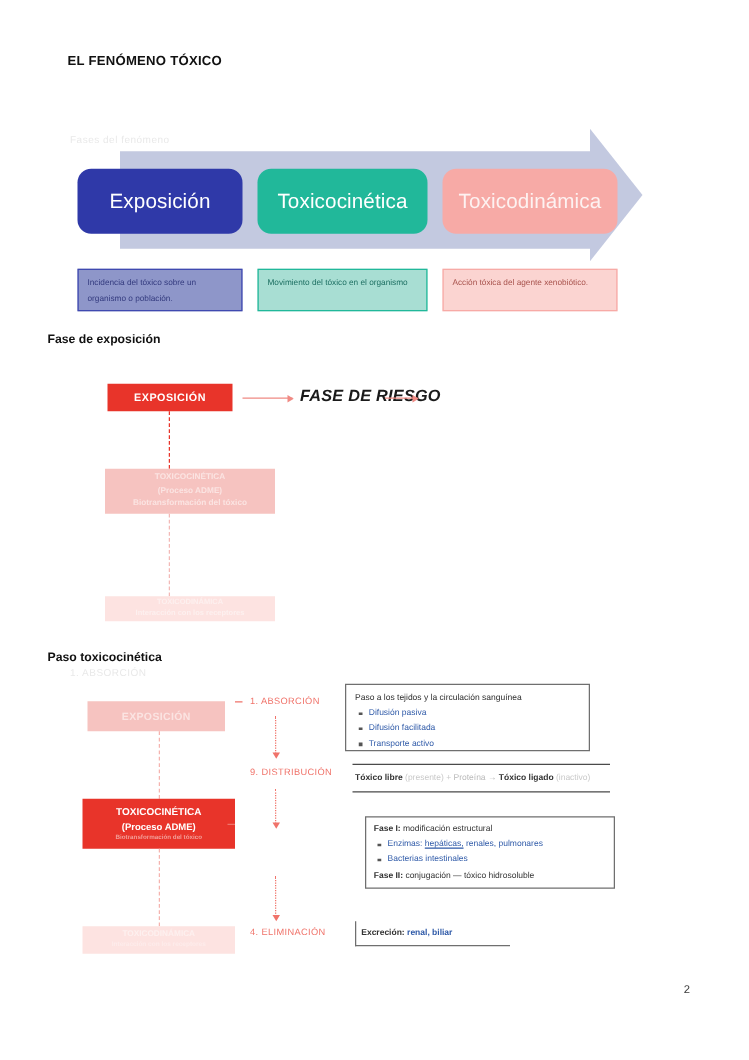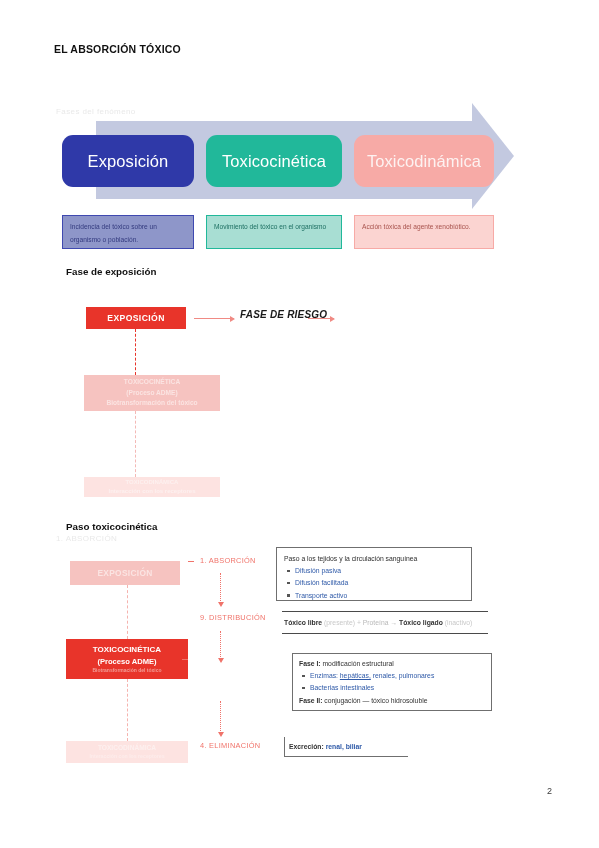--- a/index.html
+++ b/index.html
@@ -34,21 +34,21 @@
     position: absolute;
     left: 54px;
     top: 73px;
     width: 498px;
     font-size: 9.6px;
     line-height: 1.75;
     color: #111;
   }
   .section-head {
     position: absolute;
-    left: 66px;
+    left: 38px;
     font-size: 9.8px;
     font-weight: bold;
     color: #111;
   }
   .ghost-line {
     position: absolute;
     font-size: 8px;
     color: #e9e9e9;
     letter-spacing: .4px;
     white-space: nowrap;
@@ -165,21 +165,21 @@
     content: "";
     position: absolute;
     right: -1px; top: -2.5px;
     border-top: 3px solid transparent;
     border-bottom: 3px solid transparent;
     border-left: 5px solid #f08a84;
   }
   .lbl-riesgo {
     position: absolute;
     left: 186px; top: 14px;
-    font-size: 10px;
+    font-size: 13px;
     font-style: italic;
     font-weight: bold;
     color: #1a1a1a;
     letter-spacing: .2px;
     white-space: nowrap;
   }
   .note-entrada {
     position: absolute;
     left: 268px; top: 2px;
     width: 168px;
@@ -289,21 +289,21 @@
     position: absolute;
     width: 6px; height: 1px;
     background: #f0736a;
   }
 </style>
 </head>
 <body>
 
 <div class="page">
 
-  <div class="doc-title">EL ABSORCIÓN TÓXICO</div>
+  <div class="doc-title">EL FENÓMENO TÓXICO</div>
   <div class="ghost-line" style="left:56px; top:107px;">Fases del fenómeno</div>
 
   <div class="banner-wrap">
     <div class="arrow-bg"></div>
     <div class="arrow-head"></div>
 
     <div class="banner-box bb-0">Exposición</div>
     <div class="banner-box bb-1">Toxicocinética</div>
     <div class="banner-box bb-2">Toxicodinámica</div>
 

